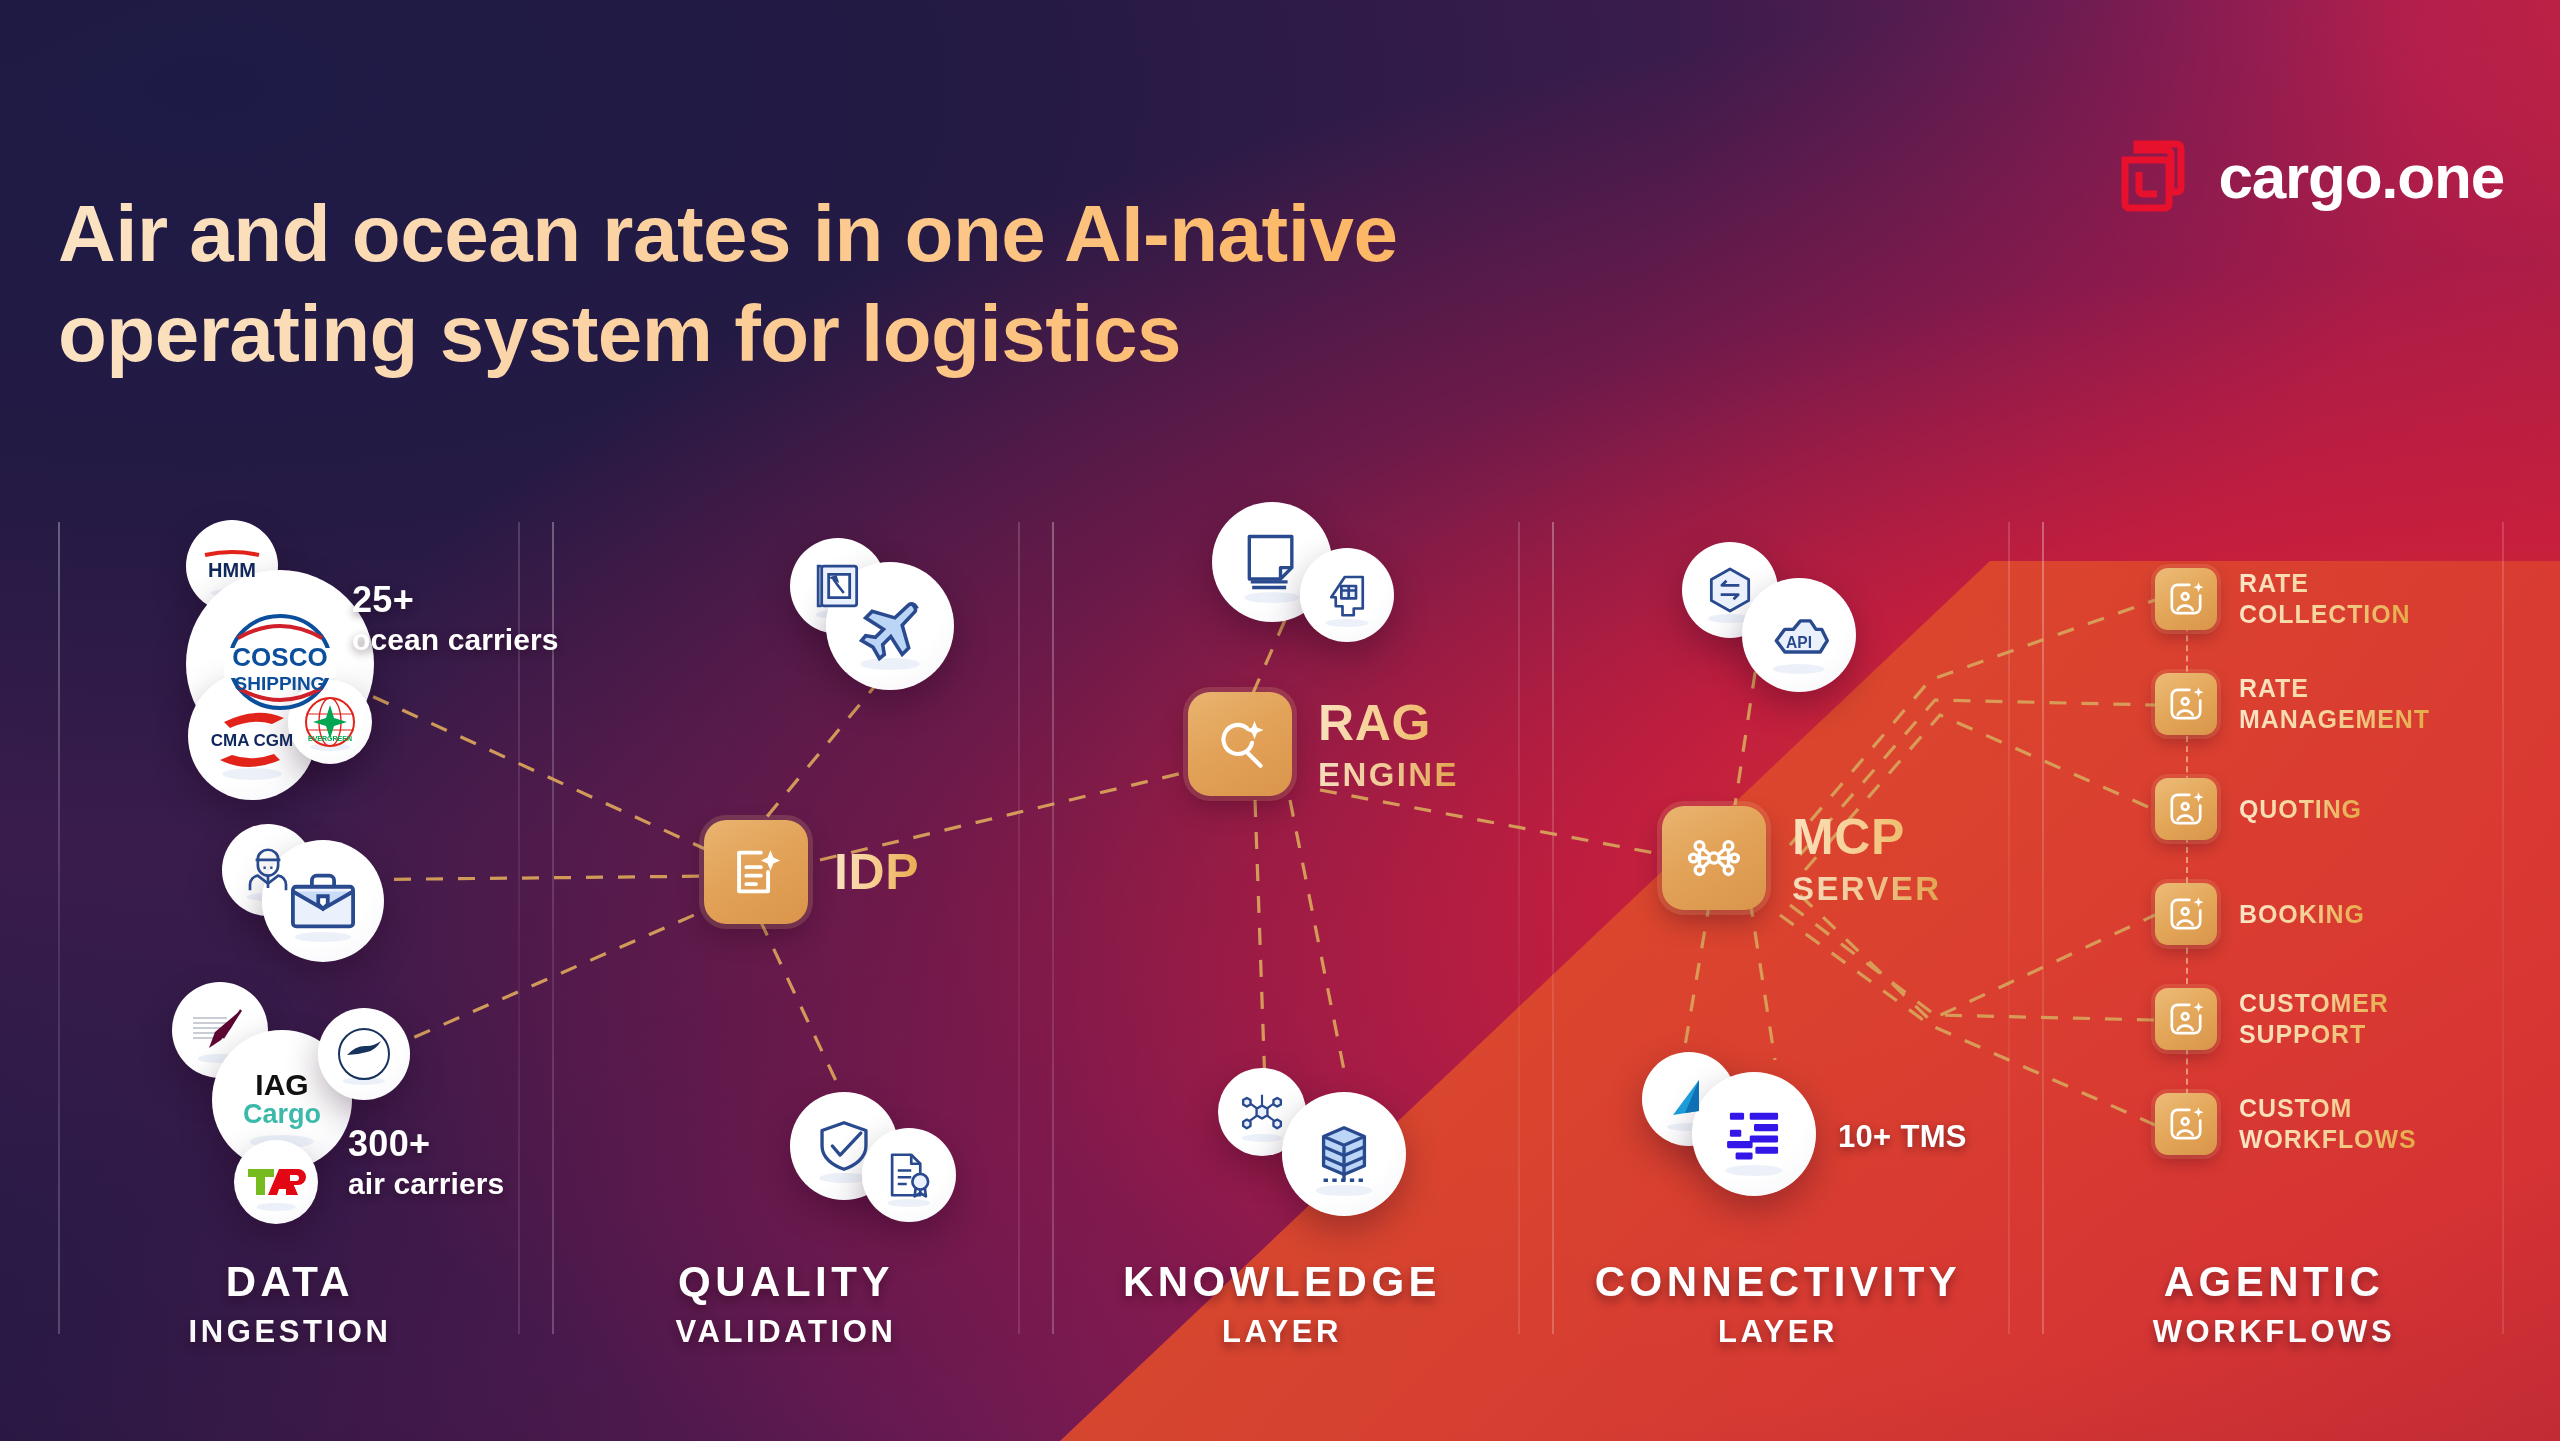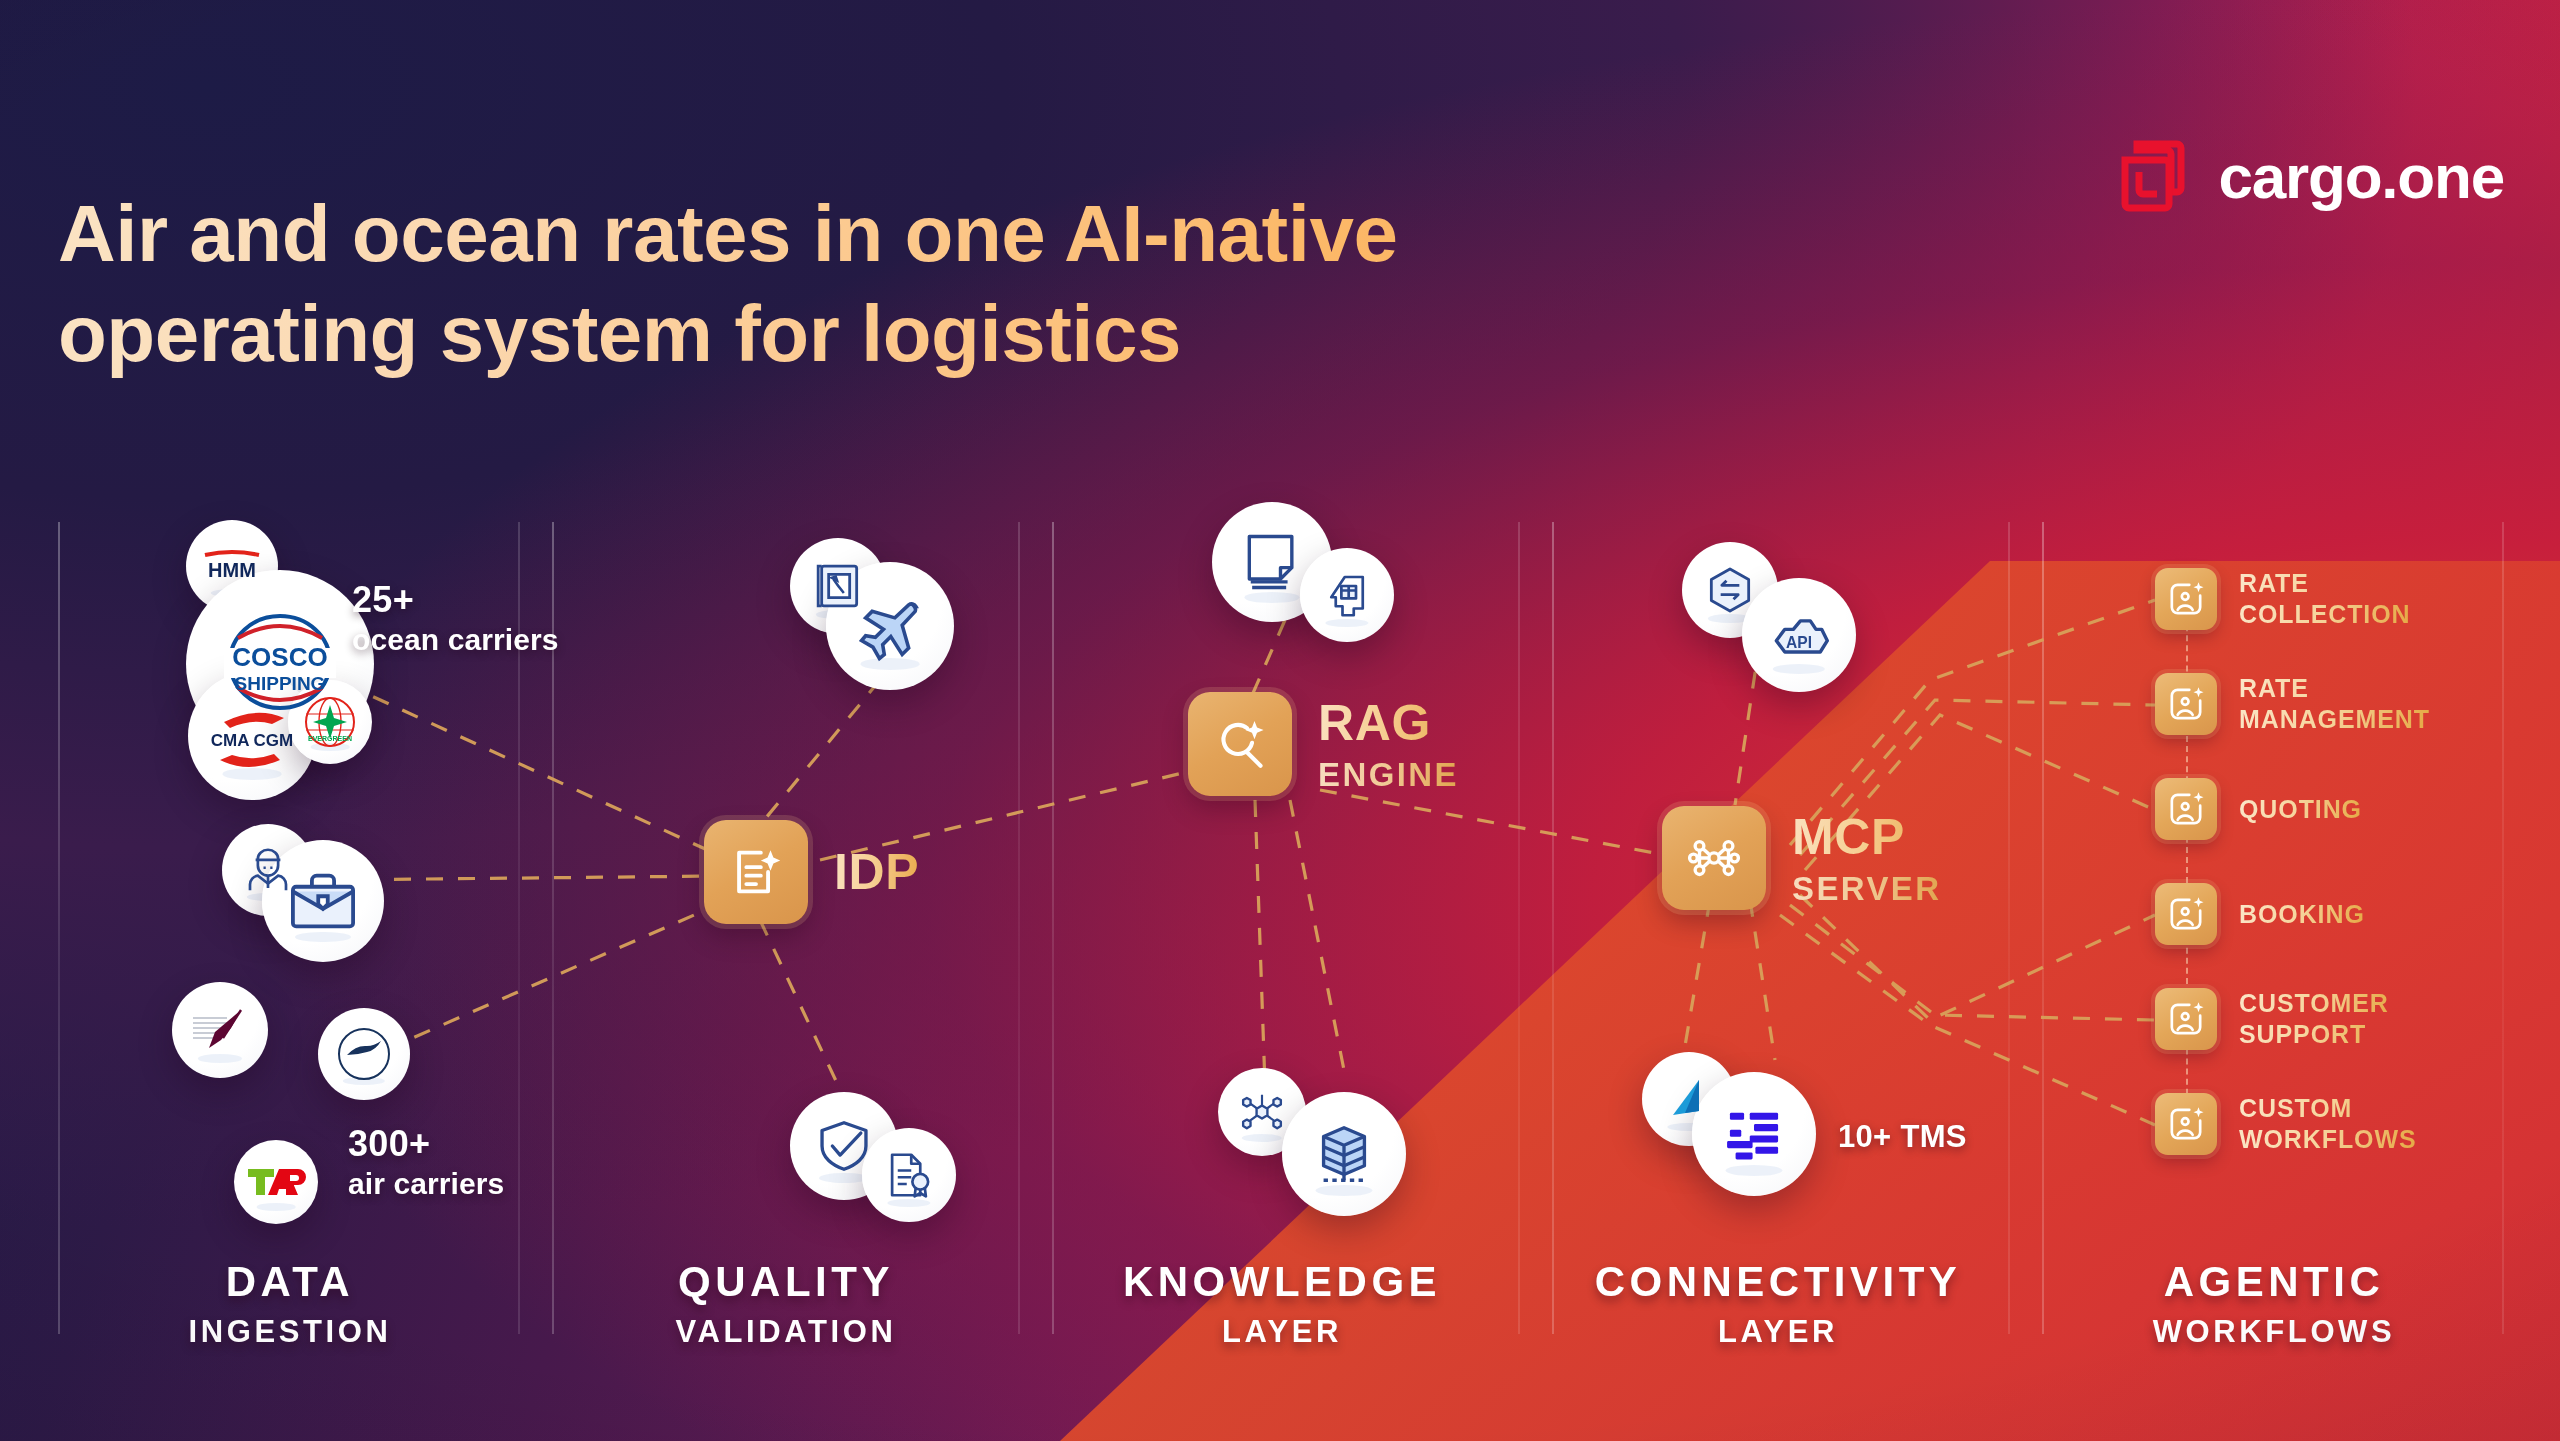--- a/index.html
+++ b/index.html
@@ -249,20 +249,27 @@
   <div class="bub" style="left:172px;top:982px;width:96px;height:96px;">
     <div class="shadowell"></div>
     <svg class="logoimg" width="66" height="52" viewBox="0 0 66 52">
       <g stroke="#b6bcc8" stroke-width="1.5">
         <path d="M6 14 H40 M6 19 H42 M6 24 H40 M6 29 H36 M6 34 H30"></path>
       </g>
       <path d="M54 6 L28 28 L22 44 L34 36 L44 24 Z" fill="#5C0632"></path>
       <path d="M54 6 L36 34" stroke="#5C0632" stroke-width="2.4" fill="none"></path>
     </svg>
   </div>
+  <div class="bub" style="left:212px;top:1030px;width:140px;height:140px;">
+    <div class="shadowell"></div>
+    <svg class="logoimg" width="108" height="66" viewBox="0 0 108 66">
+      <text x="54" y="28" text-anchor="middle" font-family="Liberation Sans, sans-serif" font-size="30" font-weight="700" fill="#111111">IAG</text>
+      <text x="54" y="56" text-anchor="middle" font-family="Liberation Sans, sans-serif" font-size="27" font-weight="700" fill="#3BB9AA">Cargo</text>
+    </svg>
+  </div>
   <div class="bub" style="left:318px;top:1008px;width:92px;height:92px;">
     <div class="shadowell"></div>
     <svg class="logoimg" width="62" height="62" viewBox="0 0 62 62">
       <circle cx="31" cy="31" r="25" fill="none" stroke="#17325C" stroke-width="2"></circle>
       <path d="M14 32 q9 -10 20 -9 q7 0 14 -5 q-5 9 -14 11 q-10 3 -20 3 Z" fill="#17325C"></path>
     </svg>
   </div>
   <div class="bub" style="left:234px;top:1140px;width:84px;height:84px;">
     <div class="shadowell"></div>
     <svg class="logoimg" width="60" height="38" viewBox="0 0 60 38">

